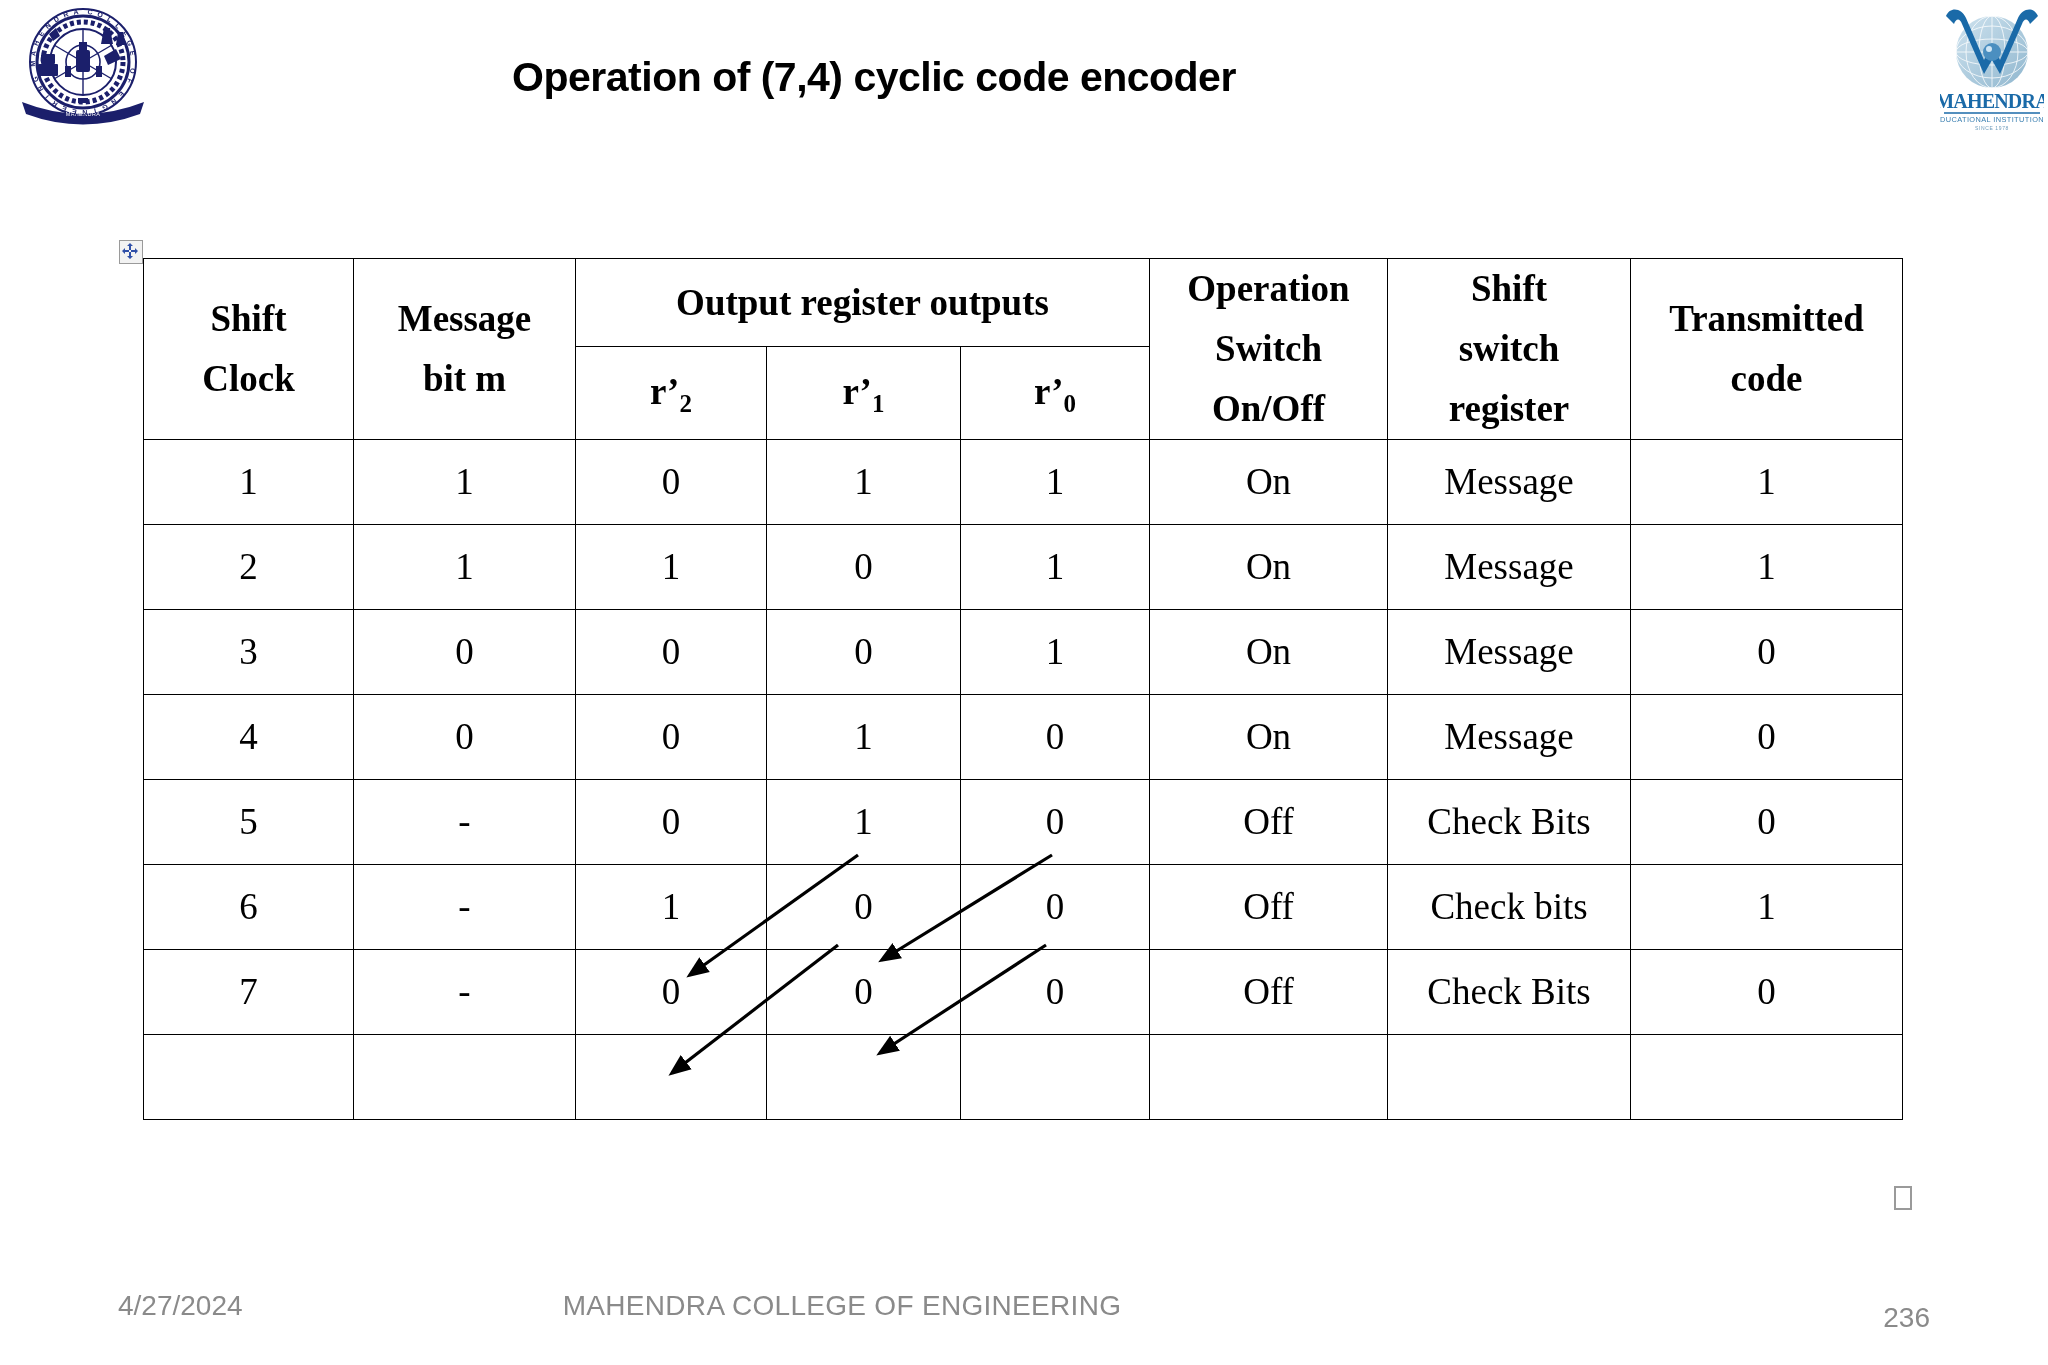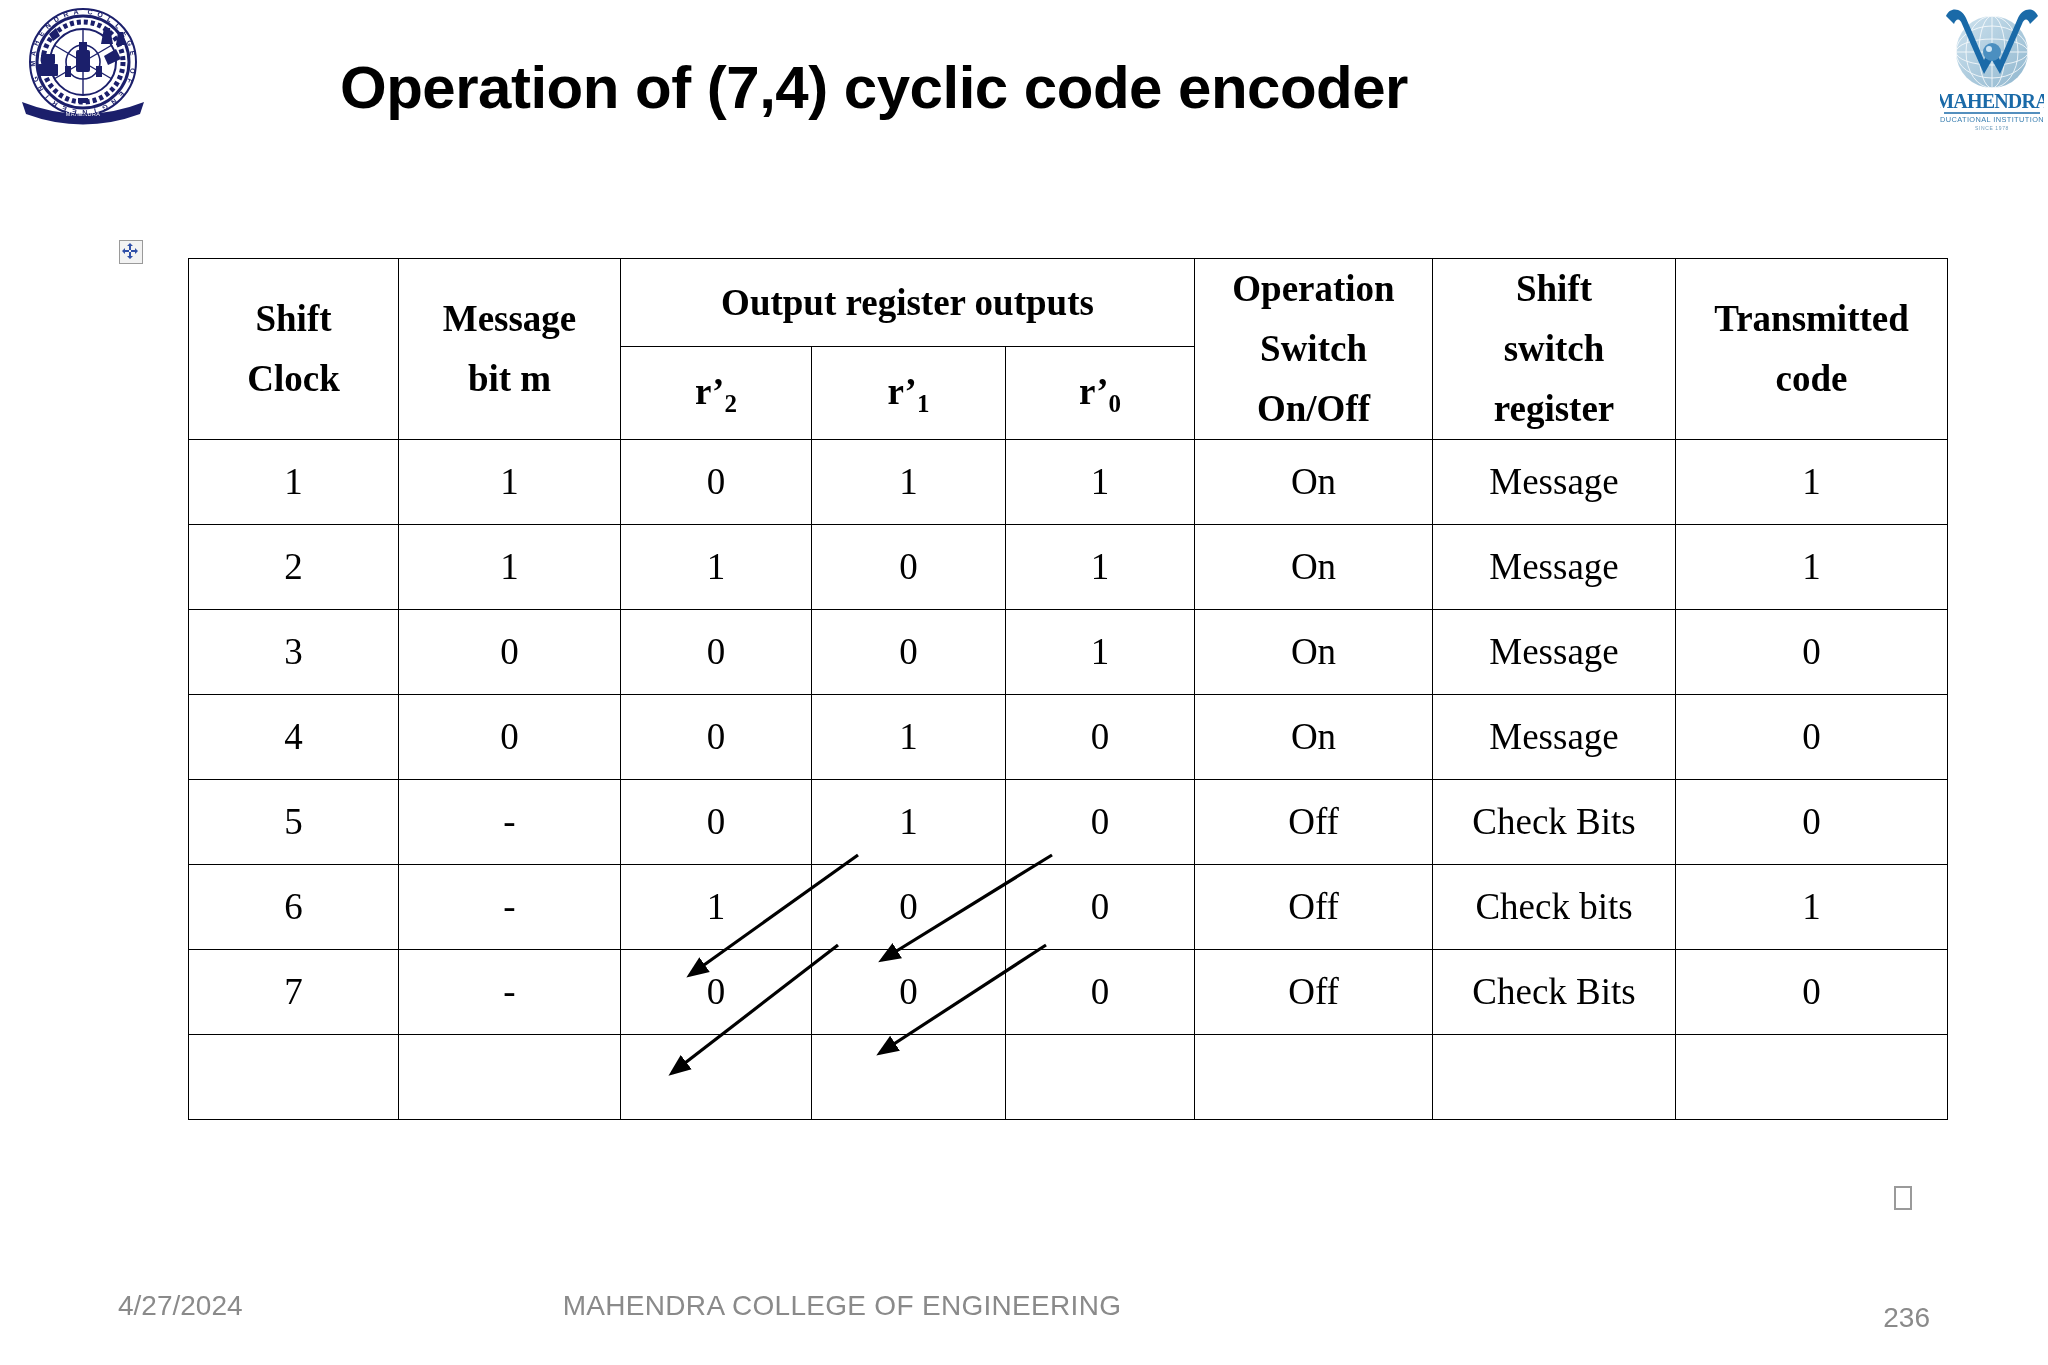--- a/index.html
+++ b/index.html
@@ -14,28 +14,28 @@
   
   #logo-left{position:absolute;left:8px;top:4px;width:150px;height:126px;}
   #logo-right{position:absolute;left:1940px;top:4px;width:104px;height:128px;}
 
   
   #slide-title{
     position:absolute;left:0;top:56px;width:1748px;
     text-align:center;
     font-family:"Liberation Sans",sans-serif;
     font-weight:bold;
-    font-size:60px;
+    font-size:41px;
     letter-spacing:-0.5px;
     color:#000000;
     line-height:1.05;
   }
 
   
-  #table-wrap{position:absolute;left:143px;top:258px;width:1664px;margin-left:45px;}
+  #table-wrap{position:absolute;left:143px;top:258px;width:1664px;}
   table#encoder-table{
     border-collapse:collapse;
     width:1759px;
     table-layout:fixed;
     font-family:"Liberation Serif",serif;
     color:#000000;
   }
   table#encoder-table td,table#encoder-table th{
     border:1.6px solid #000000;
     text-align:center;

